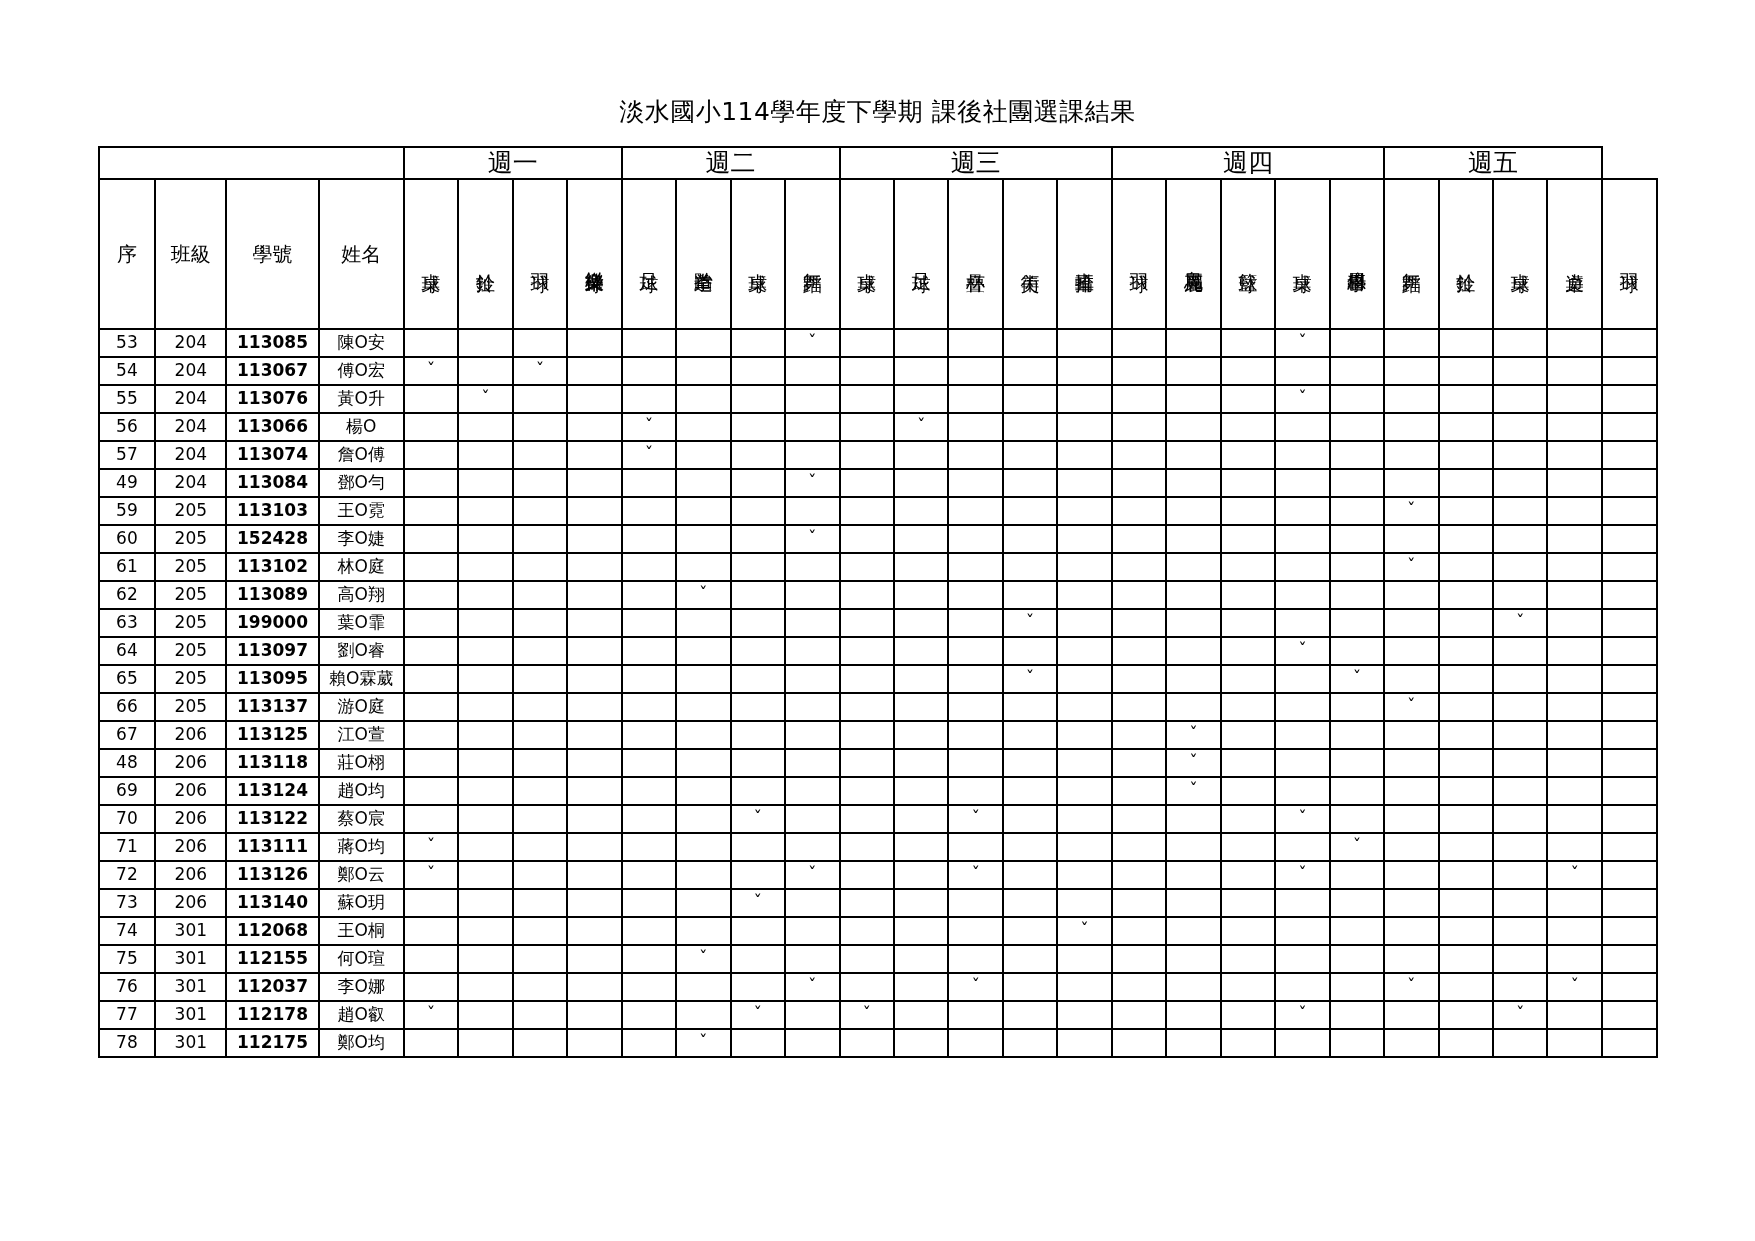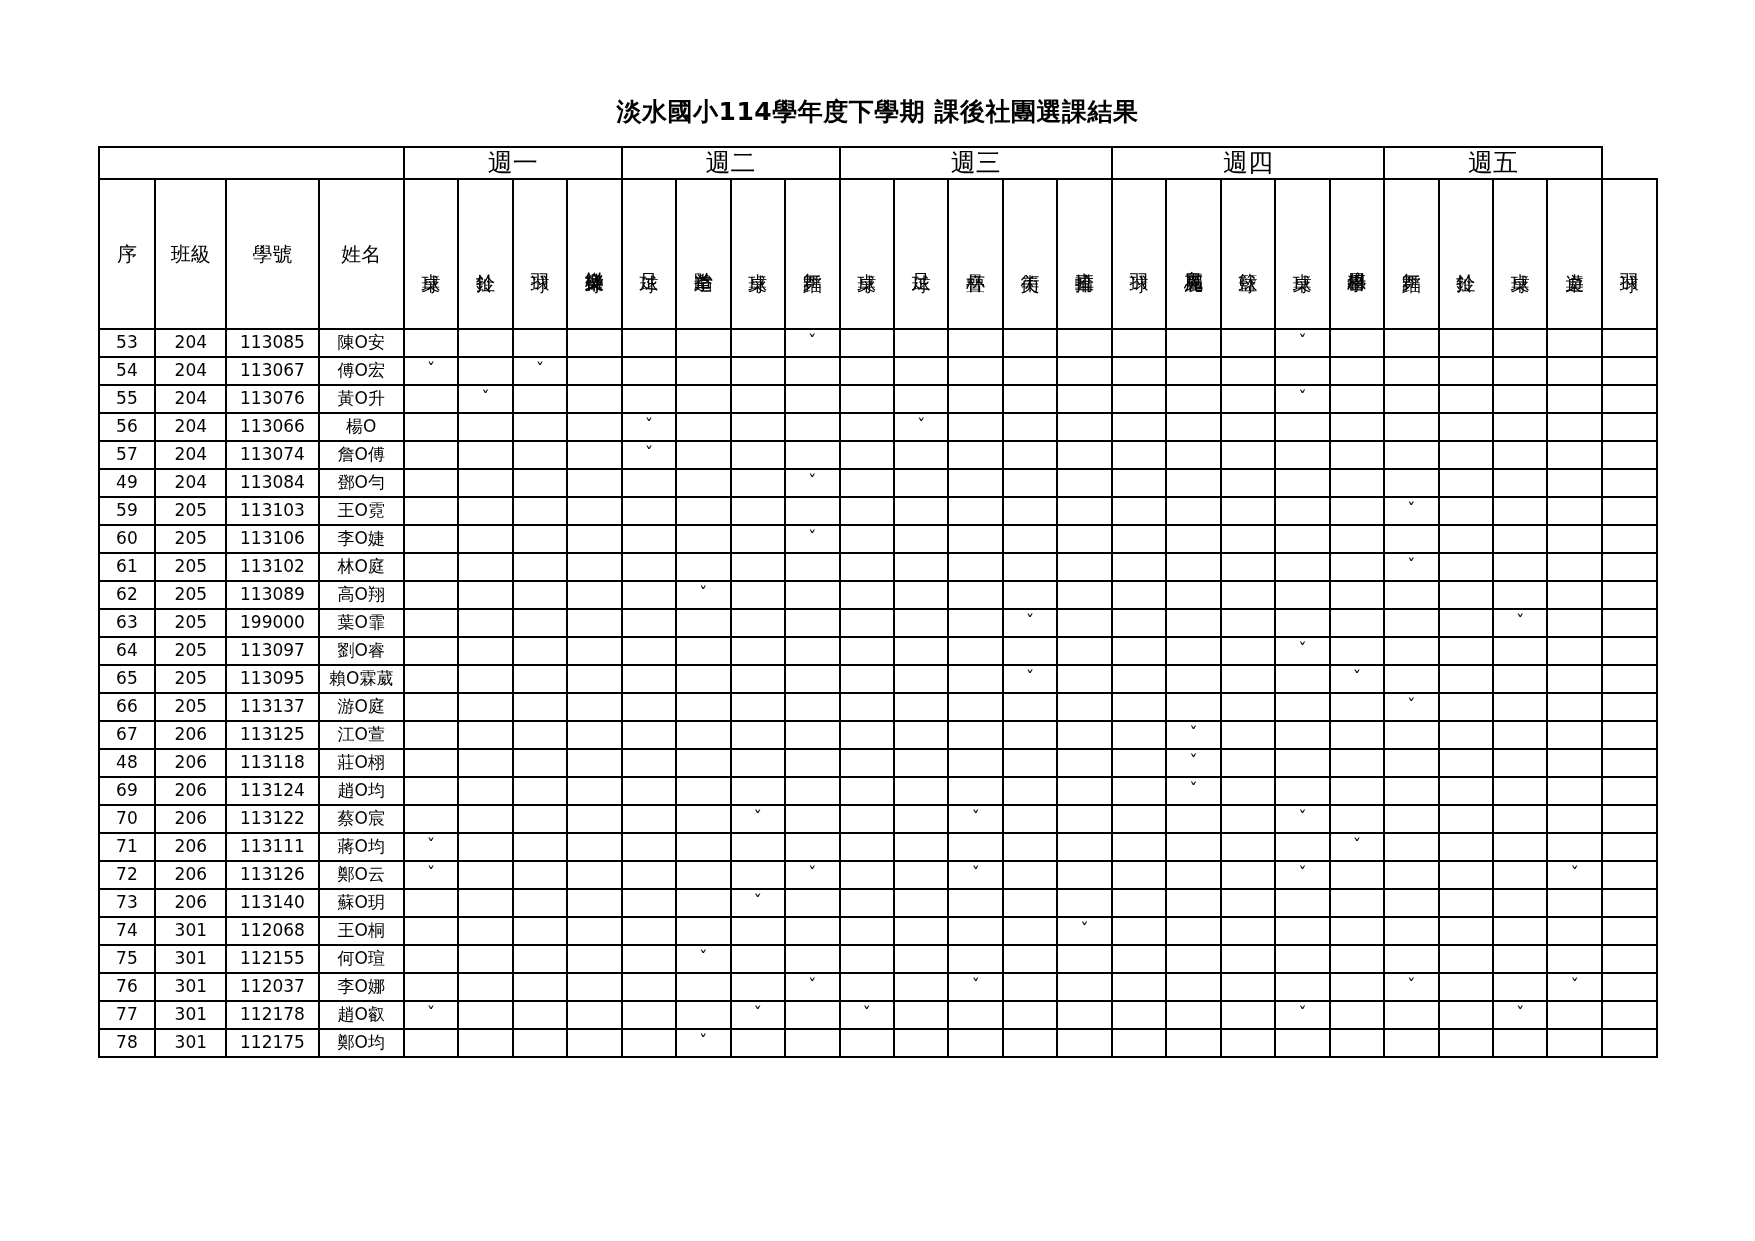--- a/index.html
+++ b/index.html
@@ -18,21 +18,21 @@
   .page {
     width: 1755px;
     height: 1241px;
     box-sizing: border-box;
     padding: 0;
     position: relative;
   }
   .doc-title {
     text-align: center;
     font-size: 25px;
-    font-weight: bold;
+    font-weight: normal;
     margin-top: 95px;
     letter-spacing: 0.5px;
   }
   .table-wrap {
     margin: 18px auto 0 auto;
     width: 1560px;
   }
   table.sched {
     border-collapse: collapse;
     width: 100%;
@@ -76,21 +76,21 @@
   }
   .idcol-label {
     display: inline-block;
     font-size: 20px;
   }
   tbody td {
     height: 26px;
   }
   td.c-seq { font-size: 18px; }
   td.c-class { font-size: 18px; }
-  td.c-sid { font-size: 18px; }
+  td.c-sid { font-size: 18px; font-weight: bold; }
   td.c-name {
     font-size: 20px;
     white-space: nowrap;
     overflow: hidden;
   }
   td.mark { font-size: 17px; }
   
   col.w-seq   { width: 48px; }
   col.w-class { width: 60px; }
   col.w-sid   { width: 78px; }
@@ -374,21 +374,21 @@
             <td class="mark"></td>
             <td class="mark">ˇ</td>
             <td class="mark"></td>
             <td class="mark"></td>
             <td class="mark"></td>
             <td class="mark"></td>
           </tr>
           <tr>
             <td class="c-seq">60</td>
             <td class="c-class">205</td>
-            <td class="c-sid">113106</td>
+            <td class="c-sid">152428</td>
             <td class="c-name">李O婕</td>
             <td class="mark"></td>
             <td class="mark"></td>
             <td class="mark"></td>
             <td class="mark"></td>
             <td class="mark"></td>
             <td class="mark"></td>
             <td class="mark"></td>
             <td class="mark">ˇ</td>
             <td class="mark"></td>

